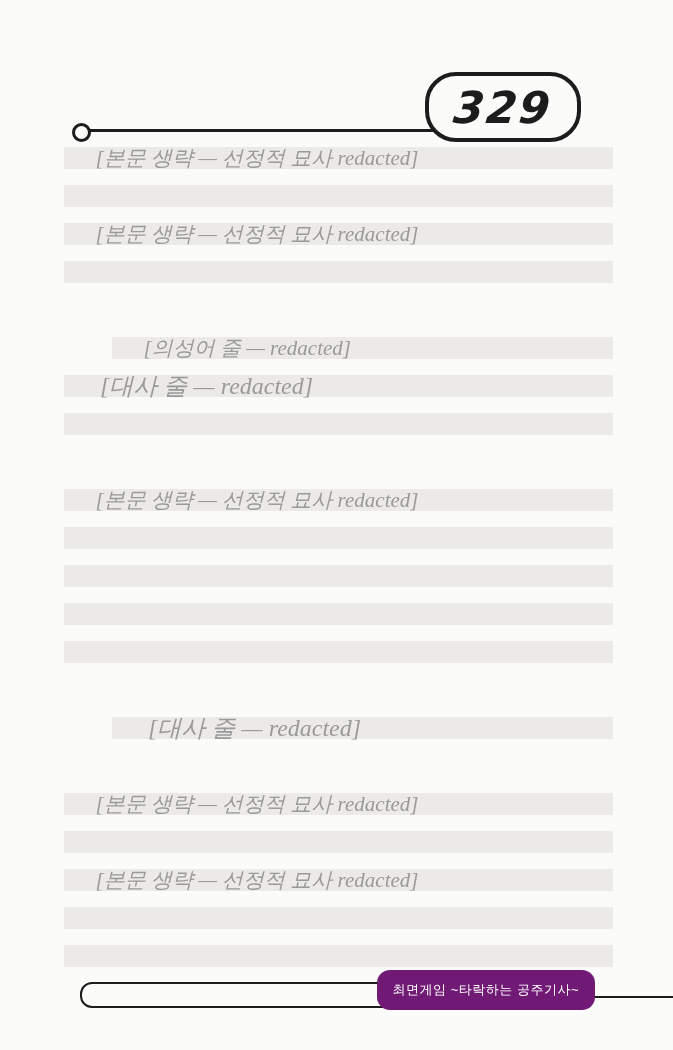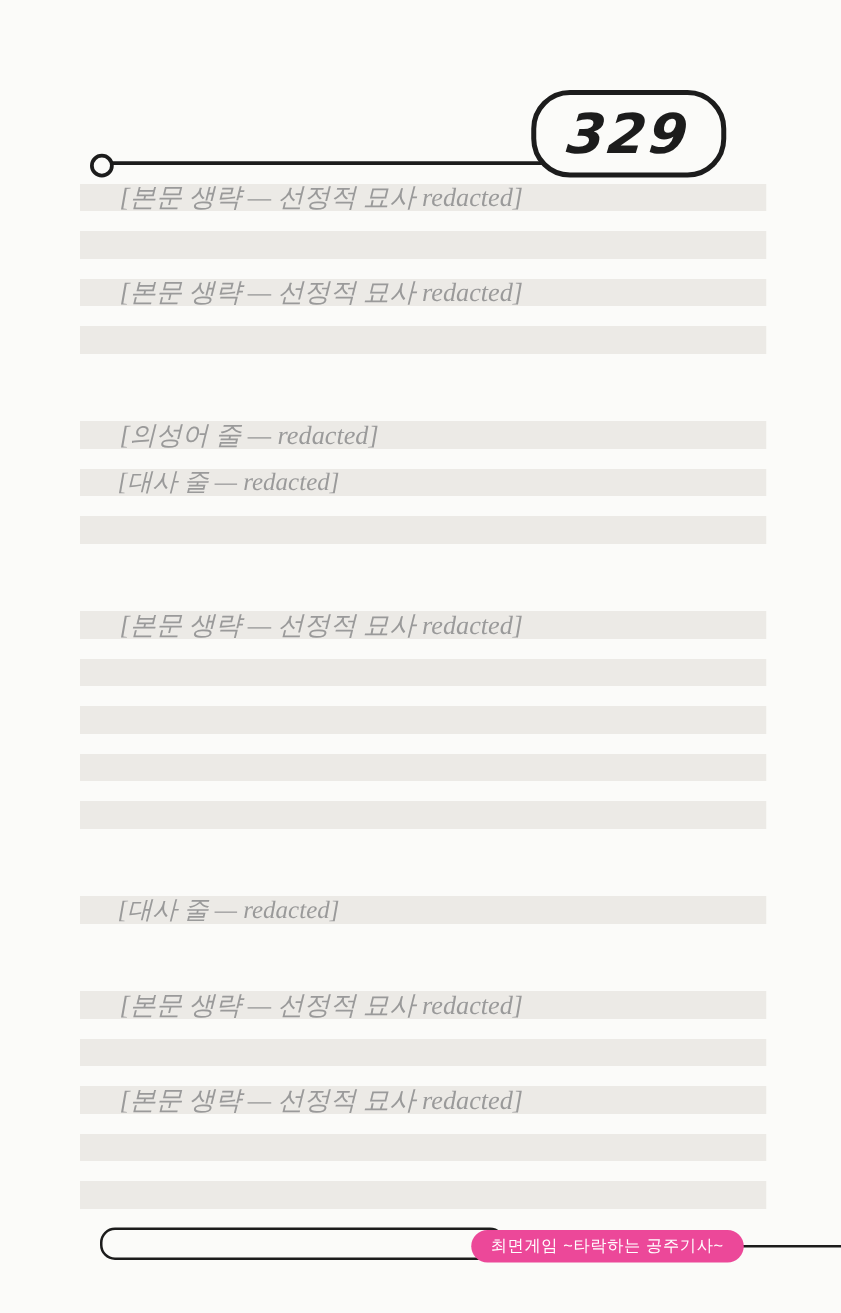--- a/index.html
+++ b/index.html
@@ -84,22 +84,22 @@
       #eceae6 8px, #eceae6 30px,
       transparent 30px, transparent 38px
     );
     border-radius: 3px;
     display: block;
     text-indent: 1.5em;
   }
   .lines-2 { min-height: 76px; }
   .lines-3 { min-height: 114px; }
   .lines-5 { min-height: 190px; }
-  .lines-1 { min-height: 38px; }
-  .quote-style { font-size: 20px; font-family: Liberation Serif, serif; }
+  .lines-1 { min-height: 38px; margin-left: 48px; }
+  .quote-style { font-size: 24px; font-family: Liberation Serif, serif; }
 
   
   .footer-pill {
     position: absolute;
     bottom: 42px;
     left: 80px;
     width: 320px;
     height: 22px;
     border: 2px solid #1c1c1c;
     border-radius: 12px;
@@ -112,23 +112,23 @@
     left: 398px;
     right: 0;
     height: 2px;
     background: #1c1c1c;
     z-index: 1;
   }
   .footer-badge {
     position: absolute;
     bottom: 40px;
     right: 78px;
-    height: 26px;
+    height: 40px;
     padding: 0 16px;
-    background: #ec4899;
+    background: #701a75;
     border-radius: 13px;
     display: flex;
     align-items: center;
     z-index: 2;
   }
   .footer-badge .badge-text {
     font-family: "Liberation Sans", sans-serif;
     color: #ffffff;
     font-size: 13px;
     letter-spacing: 0.5px;

